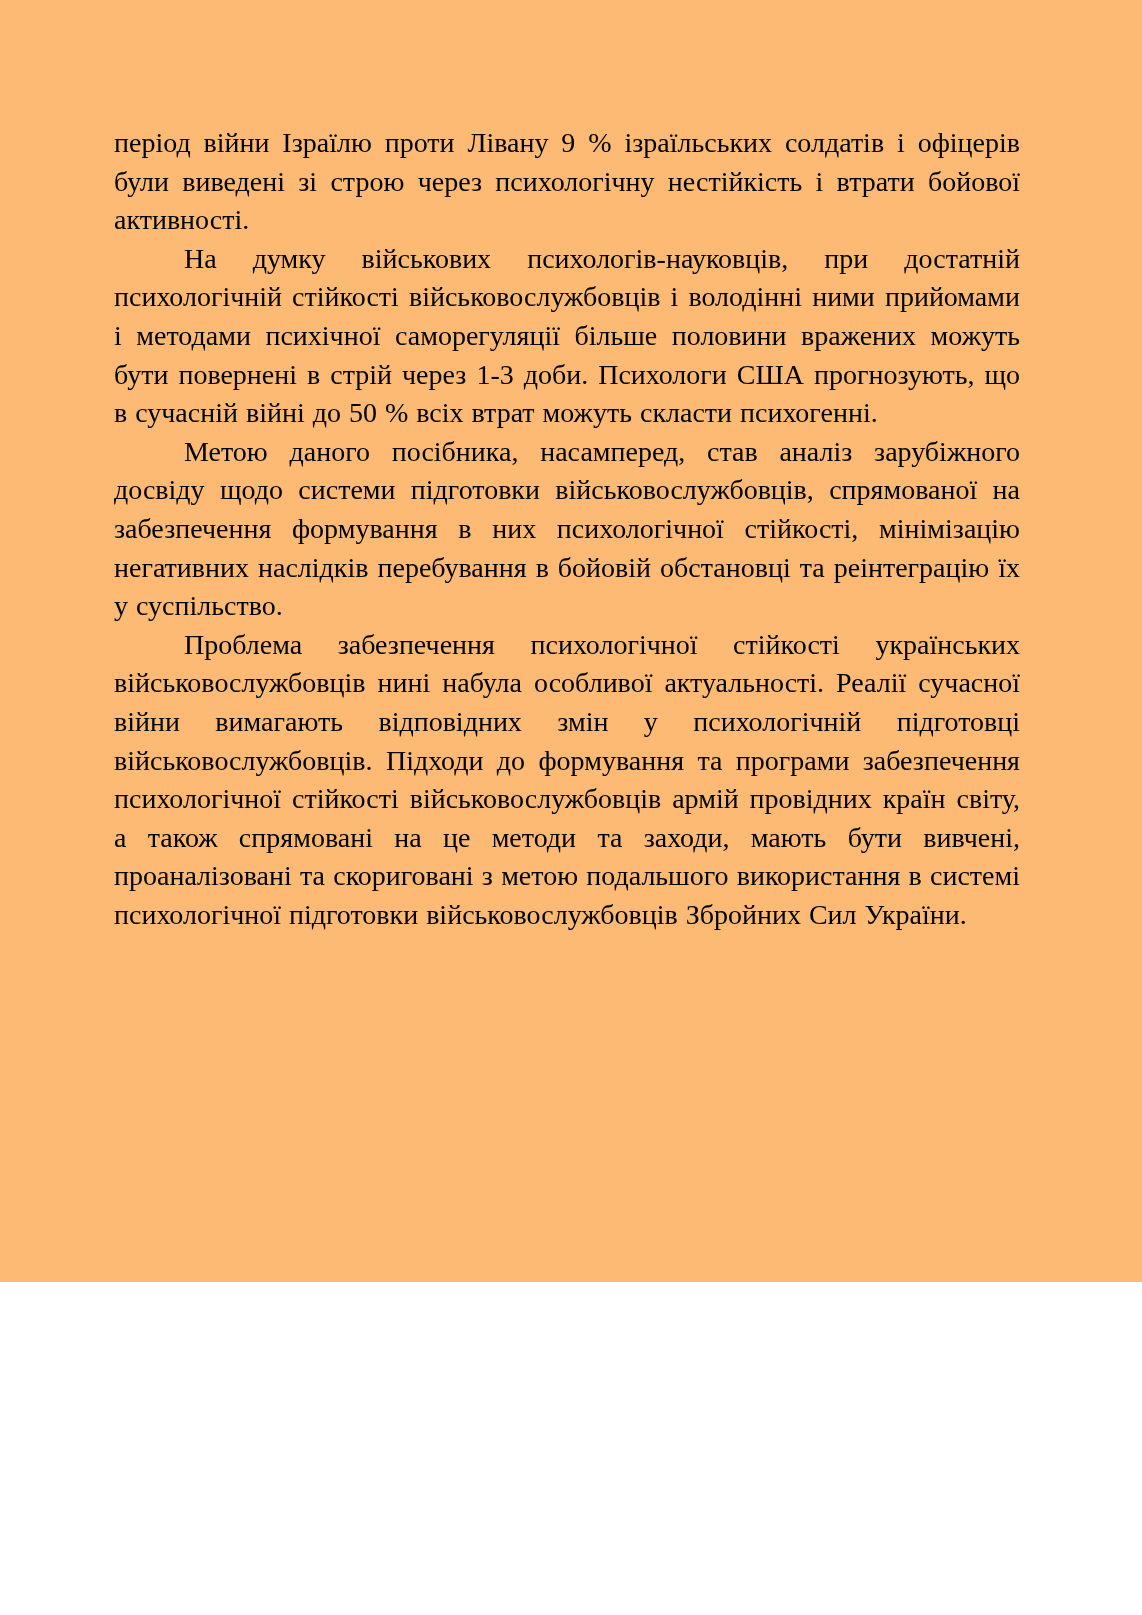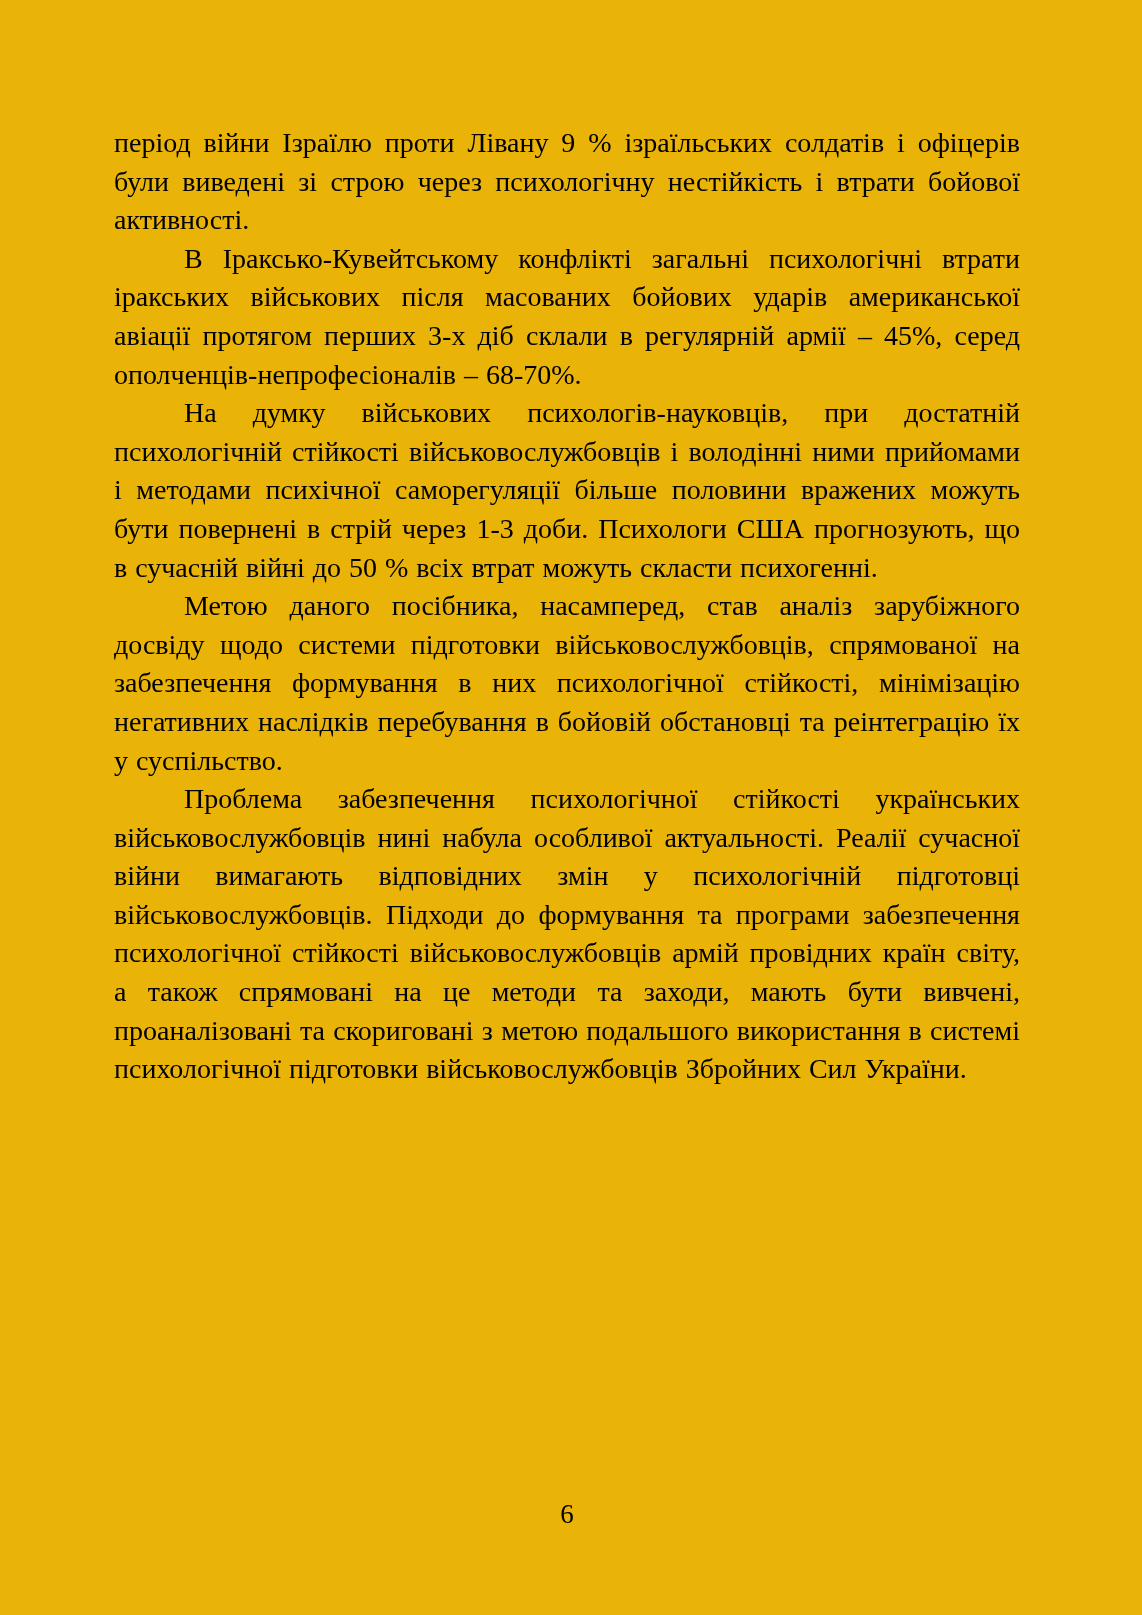--- a/index.html
+++ b/index.html
@@ -3,22 +3,22 @@
 <meta charset="utf-8">
 <style>
   html, body {
     margin: 0;
     padding: 0;
     background: #ffffff;
   }
   .page {
     position: relative;
     width: 1142px;
-    height: 1615px;
-    background: #eab308;
+    height: 1282px;
+    background: #fdba74;
     color: #000000;
     font-family: "Liberation Serif", "DejaVu Serif", serif;
     overflow: hidden;
   }
   .text-block {
     position: absolute;
     left: 114px;
     top: 124px;
     width: 906px;
   }
@@ -43,19 +43,18 @@
     font-size: 27px;
     line-height: 36px;
   }
 </style>
 </head>
 <body>
 
 <div class="page">
   <div class="text-block">
     <p class="no-indent">період війни Ізраїлю проти Лівану 9 % ізраїльських солдатів і офіцерів були виведені зі строю через психологічну нестійкість і втрати бойової активності.</p>
-    <p>В Іраксько-Кувейтському конфлікті загальні психологічні втрати іракських військових після масованих бойових ударів американської авіації протягом перших 3-х діб склали в регулярній армії – 45%, серед ополченців-непрофесіоналів – 68-70%.</p>
     <p>На думку військових психологів-науковців, при достатній психологічній стійкості військовослужбовців і володінні ними прийомами і методами психічної саморегуляції більше половини вражених можуть бути повернені в стрій через 1-3 доби. Психологи США прогнозують, що в сучасній війні до 50 % всіх втрат можуть скласти психогенні.</p>
     <p>Метою даного посібника, насамперед, став аналіз зарубіжного досвіду щодо системи підготовки військовослужбовців, спрямованої на забезпечення формування в них психологічної стійкості, мінімізацію негативних наслідків перебування в бойовій обстановці та реінтеграцію їх у суспільство.</p>
     <p>Проблема забезпечення психологічної стійкості українських військовослужбовців нині набула особливої актуальності. Реалії сучасної війни вимагають відповідних змін у психологічній підготовці військовослужбовців. Підходи до формування та програми забезпечення психологічної стійкості військовослужбовців армій провідних країн світу, а також спрямовані на це методи та заходи, мають бути вивчені, проаналізовані та скориговані з метою подальшого використання в системі психологічної підготовки військовослужбовців Збройних Сил України.</p>
   </div>
   <div class="page-number">6</div>
 </div>
 
 </body></html>

